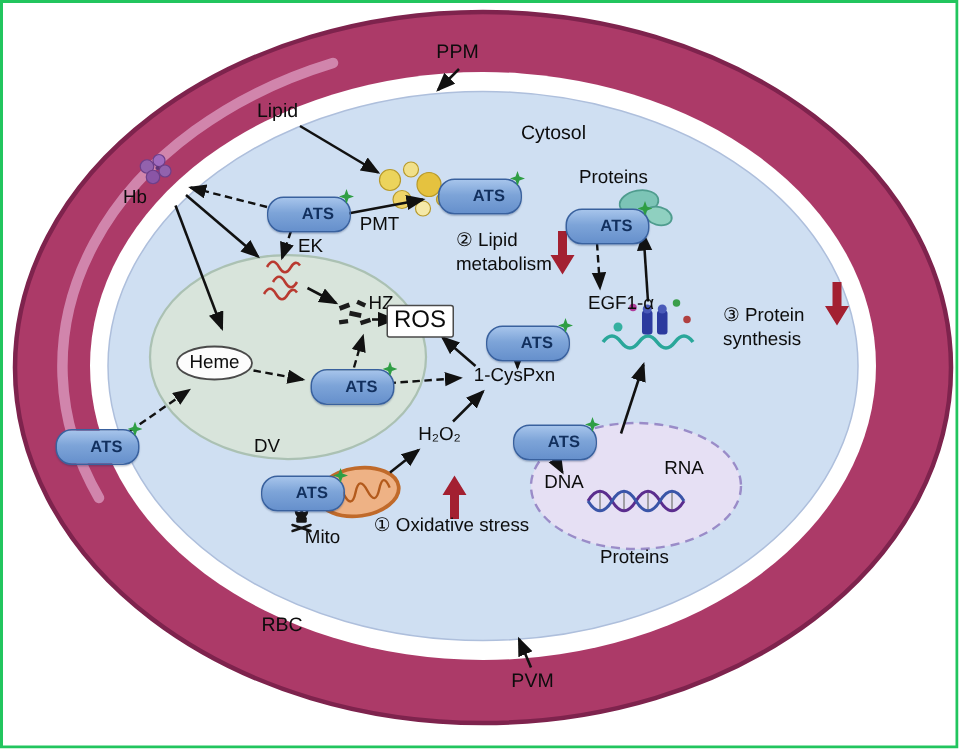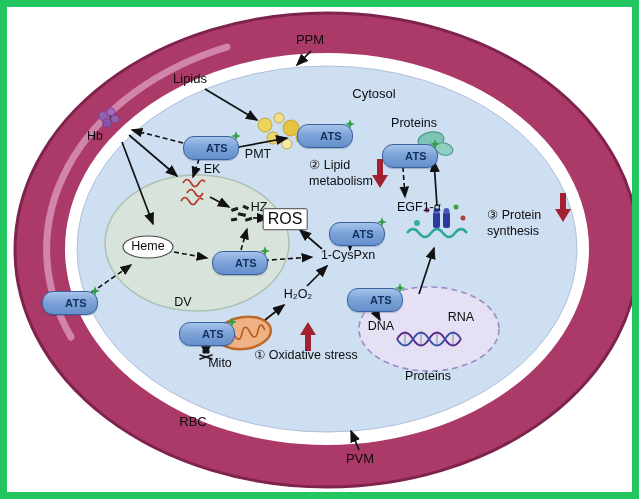--- a/index.html
+++ b/index.html
@@ -1,18 +1,18 @@
 <!DOCTYPE html>
 <html><head>
 <meta charset="utf-8">
 <style>
   html,body{margin:0;padding:0;background:#fff;}
   .canvas{
     position:relative;width:639px;height:499px;background:#ffffff;
-    border:7px solid #22c55e;box-sizing:border-box;overflow:hidden;
+    border:2px solid #22c55e;box-sizing:border-box;overflow:hidden;
     font-family:"Liberation Sans", sans-serif;color:#0c0c0c;
   }
   .canvas svg{position:absolute;left:0;top:0;z-index:1;}
   .lbl{
     position:absolute;z-index:3;transform:translate(-50%,-50%);
     font-size:12.5px;line-height:1.1;white-space:nowrap;color:#0c0c0c;
   }
   .fs13{font-size:13px;}
   .boxed{
     background:#ffffff;border:1px solid #4a4a4a;border-radius:2px;
@@ -159,21 +159,21 @@
       <line x1="368" y1="304" x2="373" y2="313" marker-end="url(#ah)"></line>
       <line x1="396" y1="160" x2="398" y2="190" marker-end="url(#ah)"></line>
     </g>
 
     <path d="M 370 152 h 6 v 16 h 5 l -8 13 l -8 -13 h 5 z" fill="#a32031"></path>
     <path d="M 553 186 h 6 v 16 h 5 l -8 13 l -8 -13 h 5 z" fill="#a32031"></path>
     <path d="M 298 344 h 6 v -16 h 5 l -8 -13 l -8 13 h 5 z" fill="#a32031"></path>
   </svg>
 
   <div class="lbl fs13" style="left:303px;top:33px;">PPM</div>
-  <div class="lbl fs13" style="left:183px;top:72px;">Lipids</div>
+  <div class="lbl fs13" style="left:183px;top:72px;">Lipid</div>
   <div class="lbl fs13" style="left:323px;top:87px;margin-left:44px;">Cytosol</div>
   <div class="lbl" style="left:88px;top:130px;">Hb</div>
   <div class="lbl" style="left:205px;top:163px;">EK</div>
   <div class="lbl" style="left:251px;top:148px;">PMT</div>
   <div class="lbl" style="left:407px;top:117px;">Proteins</div>
   <div class="lbl" style="left:252px;top:201px;">HZ</div>
   <div class="lbl boxed" style="left:278px;top:212px;">ROS</div>
   <div class="lbl" style="left:412px;top:201px;">EGF1-α</div>
   <div class="lbl" style="left:141px;top:240px;">Heme</div>
   <div class="lbl" style="left:341px;top:249px;">1-CysPxn</div>

